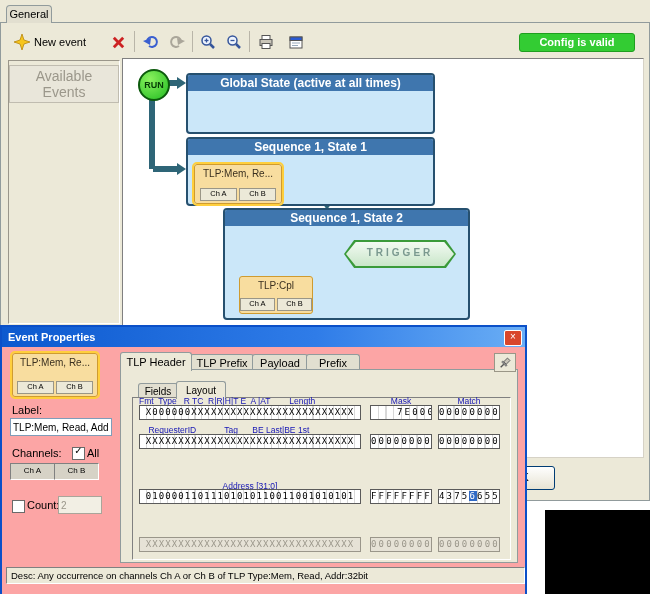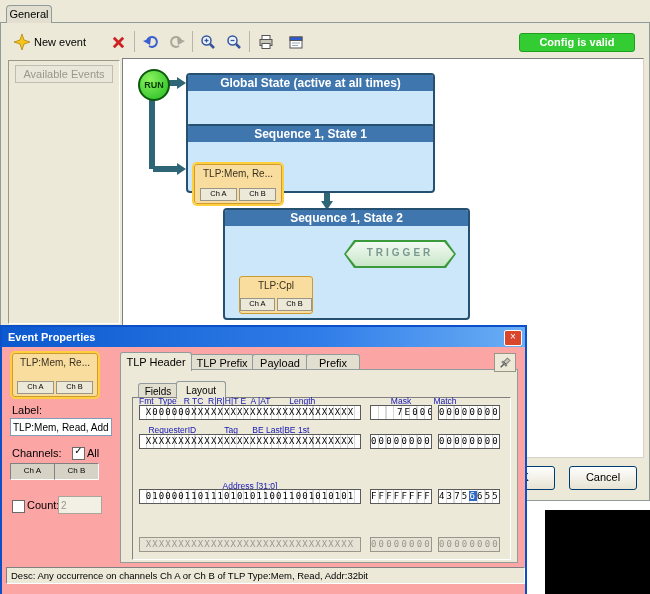--- a/index.html
+++ b/index.html
@@ -13,21 +13,21 @@
         border-radius:4px 4px 0 0;text-align:center;z-index:2;}
   .ptab.inactive{background:#e2dfd0;}
   
   .tbtn{display:flex;align-items:center;justify-content:center;gap:4px;font-size:11px;color:#000;cursor:default;}
   .tsep{width:1px;background:#b9b5a8;}
   #config-badge{background:#33cc33;border:1px solid #1f9e1f;border-radius:3px;color:#fff;
         font-size:11px;font-weight:bold;text-align:center;line-height:16px;}
   
   #avail-panel{background:#ece9d8;border:1px solid;border-color:#9a968a #fff #fff #9a968a;}
   #avail-title{display:inline-block;border:1px solid #c0bcb0;background:#e9e6da;color:#9b978b;
-        font-size:11px;padding:2px 7px;}
+        font-size:14px;padding:2px 7px;}
   
   #canvas{background:#fff;border:1px solid;border-color:#808080 #d6d2c6 #d6d2c6 #808080;}
   .statebox{border:2px solid #26506f;border-radius:4px;background:#cbe7f9;overflow:hidden;}
   .statehdr{height:16px;background:#3f76ae;color:#fff;font-size:12px;font-weight:bold;
         text-align:center;line-height:16px;}
   .eventbox{background:#f8dd9f;border:1px solid #cf9b30;border-radius:3px;text-align:center;}
   .eventbox.sel{outline:2px solid #ffcf3d;}
   .eventbox .elabel{font-size:10px;color:#3a3020;margin-top:3px;white-space:nowrap;overflow:hidden;}
   .chrow{position:absolute;left:0;right:0;bottom:2px;display:flex;justify-content:center;gap:2px;}
   .chmini{width:35px;height:11px;line-height:10px;font-size:7.5px;background:#ece9d8;
@@ -203,21 +203,21 @@
       <div class="abs ah-right" style="left:212px;top:189px;"></div>
 
       <div class="abs" id="run-node" style="left:15px;top:10px;">
         <span>RUN</span>
       </div>
 
       <div class="abs statebox" style="left:63px;top:14px;width:245px;height:57px;">
         <div class="statehdr">Global State (active at all times)</div>
       </div>
 
-      <div class="abs statebox" style="left:63px;top:65px;width:245px;height:65px;">
+      <div class="abs statebox" style="left:63px;top:78px;width:245px;height:65px;">
         <div class="statehdr">Sequence 1, State 1</div>
       </div>
       <div class="abs eventbox sel" style="left:71px;top:105px;width:86px;height:38px;">
         <div class="elabel">TLP:Mem, Re...</div>
         <div class="chrow">
           <span class="chmini">Ch A</span>
           <span class="chmini">Ch B</span>
         </div>
       </div>
 
@@ -232,23 +232,20 @@
         <div class="elabel">TLP:Cpl</div>
         <div class="chrow">
           <span class="chmini">Ch A</span>
           <span class="chmini">Ch B</span>
         </div>
       </div>
     </div>
 
     <div class="abs xpbtn" style="left:487px;top:466px;width:66px;height:22px;">
       <span>OK</span>
-    </div>
-    <div class="abs xpbtn" style="left:569px;top:466px;width:66px;height:22px;">
-      <span>Cancel</span>
     </div>
   </div>
 
   <div class="abs" id="event-dialog">
     <div class="abs" id="dlg-title">
       <span>Event Properties</span>
     </div>
     <div class="abs close-x" id="dlg-close"></div>
 
     <div class="abs eventbox sel" style="left:10px;top:26px;width:84px;height:42px;">
@@ -298,21 +295,21 @@
 
     <div class="abs subtab inactive" style="left:136px;top:56px;width:38px;height:15px;line-height:15px;">
       <span>Fields</span>
     </div>
     <div class="abs subtab" style="left:174px;top:54px;width:48px;height:17px;line-height:17px;">
       <span>Layout</span>
     </div>
     <div class="abs" id="subpanel" style="left:130px;top:70px;width:377px;height:161px;"></div>
 
     <div class="abs fieldlbl" style="left:368px;top:69px;width:62px;text-align:center;">Mask</div>
-    <div class="abs fieldlbl" style="left:412px;top:69px;width:62px;text-align:center;">Match</div>
+    <div class="abs fieldlbl" style="left:436px;top:69px;width:62px;text-align:center;">Match</div>
 
     <div class="abs fieldlbl" style="left:137px;top:69px;width:222px;">Fmt  Type   R TC  R|R|H|T E  A |AT        Length</div>
     <div class="abs bitbox" style="left:137px;top:78px;width:222px;">X000000XXXXXXXXXXXXXXXXXXXXXXXXX</div>
     <div class="abs valbox" style="left:368px;top:78px;width:62px;padding-left:26px;">7E000000</div>
     <div class="abs valbox" style="left:436px;top:78px;width:62px;">00000000</div>
 
     <div class="abs fieldlbl" style="left:137px;top:98px;width:222px;">    RequesterID            Tag      BE Last|BE 1st</div>
     <div class="abs bitbox" style="left:137px;top:107px;width:222px;">XXXXXXXXXXXXXXXXXXXXXXXXXXXXXXXX</div>
     <div class="abs valbox" style="left:368px;top:107px;width:62px;">00000000</div>
     <div class="abs valbox" style="left:436px;top:107px;width:62px;">00000000</div>

